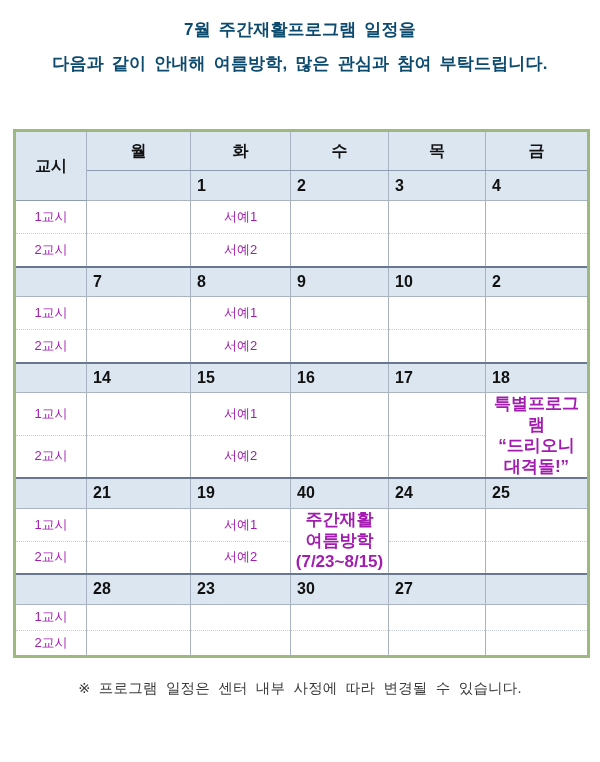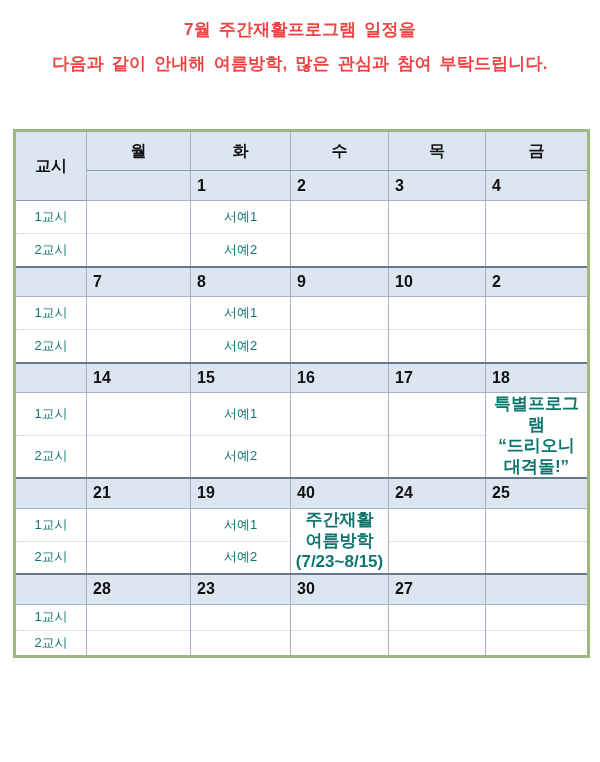--- a/index.html
+++ b/index.html
@@ -22,21 +22,21 @@
   .title-block {
     padding-top: 13px;
     text-align: center;
   }
   .title-line {
     font-size: 17px;
     font-weight: bold;
     line-height: 34px;
     word-spacing: 3px;
     letter-spacing: 0.2px;
-    color: #ef4444;
+    color: #0c4a6e;
   }
 
   
   .schedule-wrap {
     margin: 48px 0 0 13px;
   }
   table.schedule {
     border-collapse: collapse;
     table-layout: fixed;
     border: 3px solid #9eb97f;
@@ -87,21 +87,21 @@
   }
 
   
   tr.p-row { height: 33px; }
   tr.p-row.short { height: 26px; }
   tr.p-row td {
     background: #ffffff;
     font-size: 13px;
     text-align: center;
     vertical-align: middle;
-    color: #0f766e;
+    color: #a21caf;
   }
   tr.p-row.p2 td {
     border-top: 1px dotted #c6ccd5;
   }
   td.period-cell {
     font-size: 13px;
     color: #2b2b2b;
   }
   td.merged-cell {
     font-weight: bold;
@@ -282,14 +282,15 @@
         <td></td>
         <td></td>
         <td></td>
         <td></td>
         <td></td>
       </tr>
     </tbody>
       </table>
   </div>
 
+  <div class="footer-note">※ 프로그램 일정은 센터 내부 사정에 따라 변경될 수 있습니다.</div>
 
 </div>
 
 </body></html>

